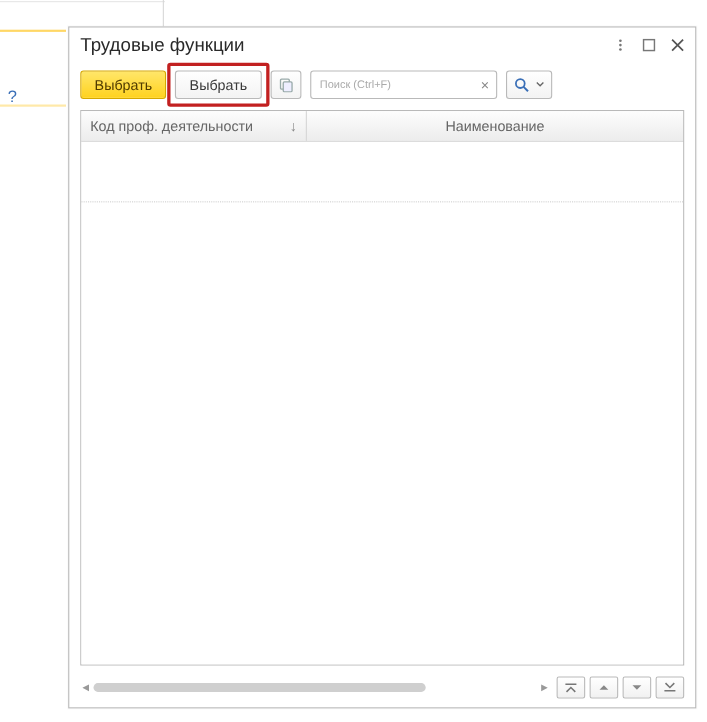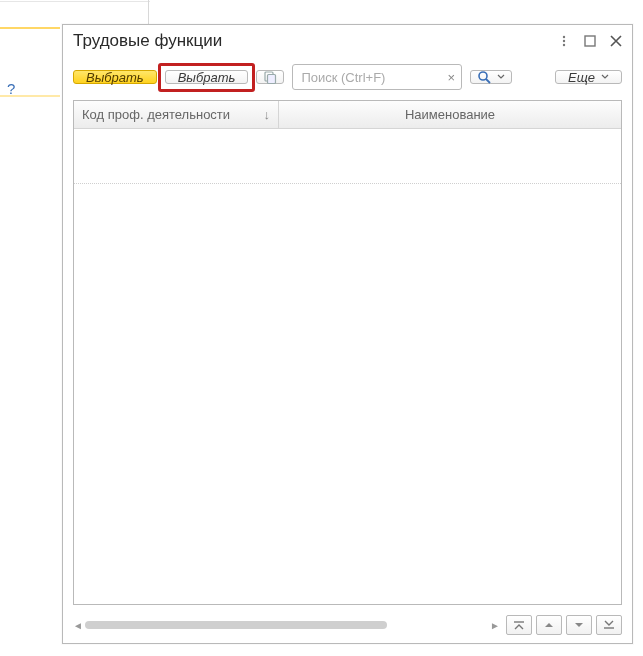--- a/index.html
+++ b/index.html
@@ -32,40 +32,40 @@
     box-shadow:0 0 0 1px rgba(0,0,0,.02);
   }
   .titlebar{display:flex;align-items:center;padding:6px 8px 4px 10px;border-bottom:1px solid transparent;}
   .title{font-size:17px;font-weight:400;color:#2a2a2a;flex:1;}
   .tb-icons{display:flex;gap:10px;align-items:center;color:#6b6b6b;}
   .tb-icons span{cursor:pointer;display:flex;align-items:center;justify-content:center;width:16px;height:16px;}
   svg{display:block;}
 
   .toolbar{display:flex;align-items:center;gap:8px;padding:8px 10px 10px 10px;}
   .btn{
-    height:14px;border:1px solid var(--border);background:linear-gradient(#fff,#f3f3f3);
+    height:26px;border:1px solid var(--border);background:linear-gradient(#fff,#f3f3f3);
     border-radius:3px;padding:0 12px;display:inline-flex;align-items:center;gap:4px;
-    color:#3a3a3a;cursor:pointer;position:relative;font-size:13px;font-style:italic;
+    color:#3a3a3a;cursor:pointer;position:relative;font-size:13px;
   }
   .btn .caret{margin-left:2px;}
   .btn-yellow{
     background:linear-gradient(var(--yellow-a),var(--yellow-b));
     border-color:#d6a800;color:#503b00;font-weight:400;
   }
   .btn-icon{padding:0 6px;min-width:26px;justify-content:center;color:#777;}
   .highlight{position:relative;}
   .highlight:after{
     content:"";position:absolute;left:-7px;top:-7px;right:-7px;bottom:-7px;border:3px solid var(--red);
     border-radius:3px;pointer-events:none;
   }
 
   .search-wrap{position:relative;flex:0 0 170px;}
   .search{
     width:100%;height:26px;border:1px solid var(--border);border-radius:3px;padding:0 22px 0 8px;
-    box-sizing:border-box;font-size:13px;color:#555;outline:none;
+    box-sizing:border-box;font-size:10px;color:#555;outline:none;
   }
   .search::placeholder{color:#aaa;}
   .clear-x{position:absolute;right:0;top:0;width:22px;height:26px;display:flex;align-items:center;justify-content:center;color:#888;cursor:pointer;}
 
   .table{flex:1;margin:0 10px 6px 10px;border:1px solid var(--border);display:flex;flex-direction:column;min-height:0;}
   .thead{display:flex;background:linear-gradient(var(--header-grad-top),var(--header-grad-bot));border-bottom:1px solid var(--border-light);}
   .th{padding:6px 8px;color:#666;font-size:13px;white-space:nowrap;position:relative;}
   .th.col1{flex:0 0 188px;border-right:1px solid var(--border-light);display:flex;align-items:flex-start;justify-content:space-between;}
   .th.col2{flex:1;text-align:center;}
   .sort-arrow{color:#888;}
@@ -140,28 +140,20 @@
       </svg>
       <span class="caret">
         <svg width="8" height="6" viewBox="0 0 8 6">
             <path d="M1 1 L4 4 L7 1" fill="none" stroke="#666" stroke-width="1.2"></path>
           </svg>
       </span>
     </button>
 
     <div style="flex:1"></div>
 
-    <button class="btn">
-      <span>Еще</span>
-      <span class="caret">
-        <svg width="8" height="6" viewBox="0 0 8 6">
-            <path d="M1 1 L4 4 L7 1" fill="none" stroke="#666" stroke-width="1.2"></path>
-          </svg>
-      </span>
-    </button>
   </div>
 
   <div class="table">
     <div class="thead">
       <div class="th col1">
         <span>Код проф. деятельности</span>
         <span class="sort-arrow">↓</span>
       </div>
       <div class="th col2">
         <span>Наименование</span>

